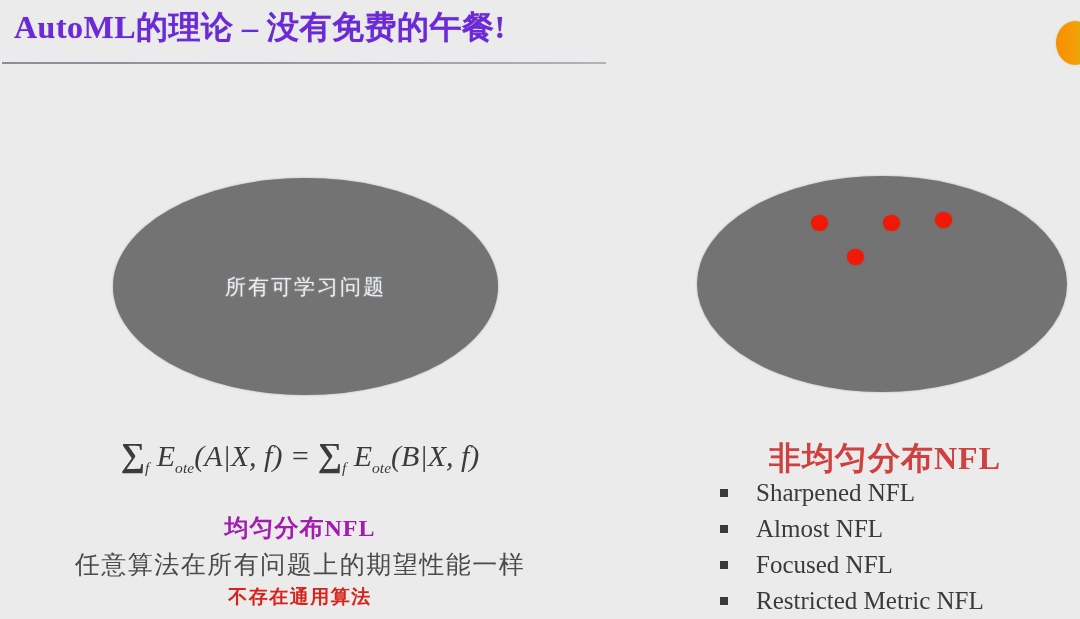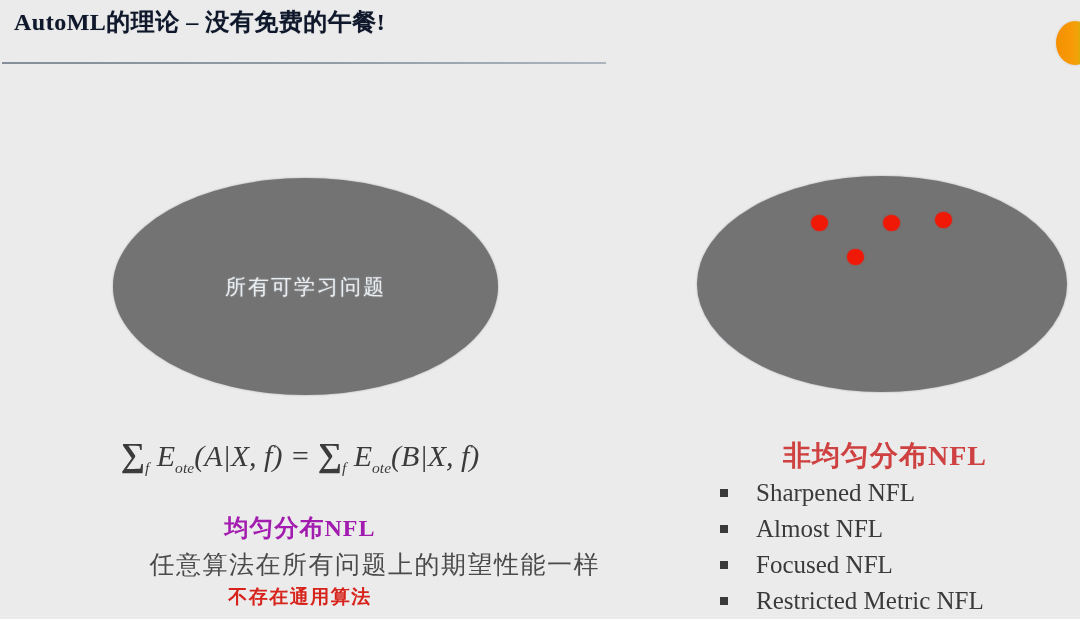--- a/index.html
+++ b/index.html
@@ -24,24 +24,24 @@
     background: #ebebeb;
     overflow: hidden;
   }
 
   
   #slide-title {
     position: absolute;
     left: 14px;
     top: 6px;
     font-family: "Liberation Serif", serif;
-    font-size: 24px;
+    font-size: 32px;
     font-weight: 600;
     letter-spacing: 0.5px;
-    color: #0f172a;
+    color: #6d28d9;
     white-space: nowrap;
     text-shadow: 0 0 1px rgba(43,58,74,0.35);
   }
   #title-rule {
     position: absolute;
     left: 2px;
     top: 62px;
     width: 604px;
     height: 2px;
     background: linear-gradient(to right, #7f8a96 0%, #8d98a4 55%, #a9b2bb 100%);
@@ -137,21 +137,21 @@
     font-size: 24px;
     font-weight: 700;
     color: #a21caf;
     letter-spacing: 1px;
   }
   #left-line2 {
     position: absolute;
     left: 0px;
     top: 548px;
     width: 600px;
-    text-align: right;
+    text-align: center;
     font-family: "Liberation Serif", serif;
     font-size: 25px;
     color: #4a4a4a;
     letter-spacing: 1.5px;
   }
   #left-line3 {
     position: absolute;
     left: 0px;
     top: 584px;
     width: 600px;
@@ -164,21 +164,21 @@
   }
 
   
   #right-heading {
     position: absolute;
     left: 690px;
     top: 437px;
     width: 390px;
     text-align: center;
     font-family: "Liberation Serif", serif;
-    font-size: 28px;
+    font-size: 32px;
     font-weight: 700;
     color: #cf4040;
     letter-spacing: 1px;
   }
   #nfl-list {
     position: absolute;
     left: 714px;
     top: 475px;
     width: 360px;
     list-style: none;

